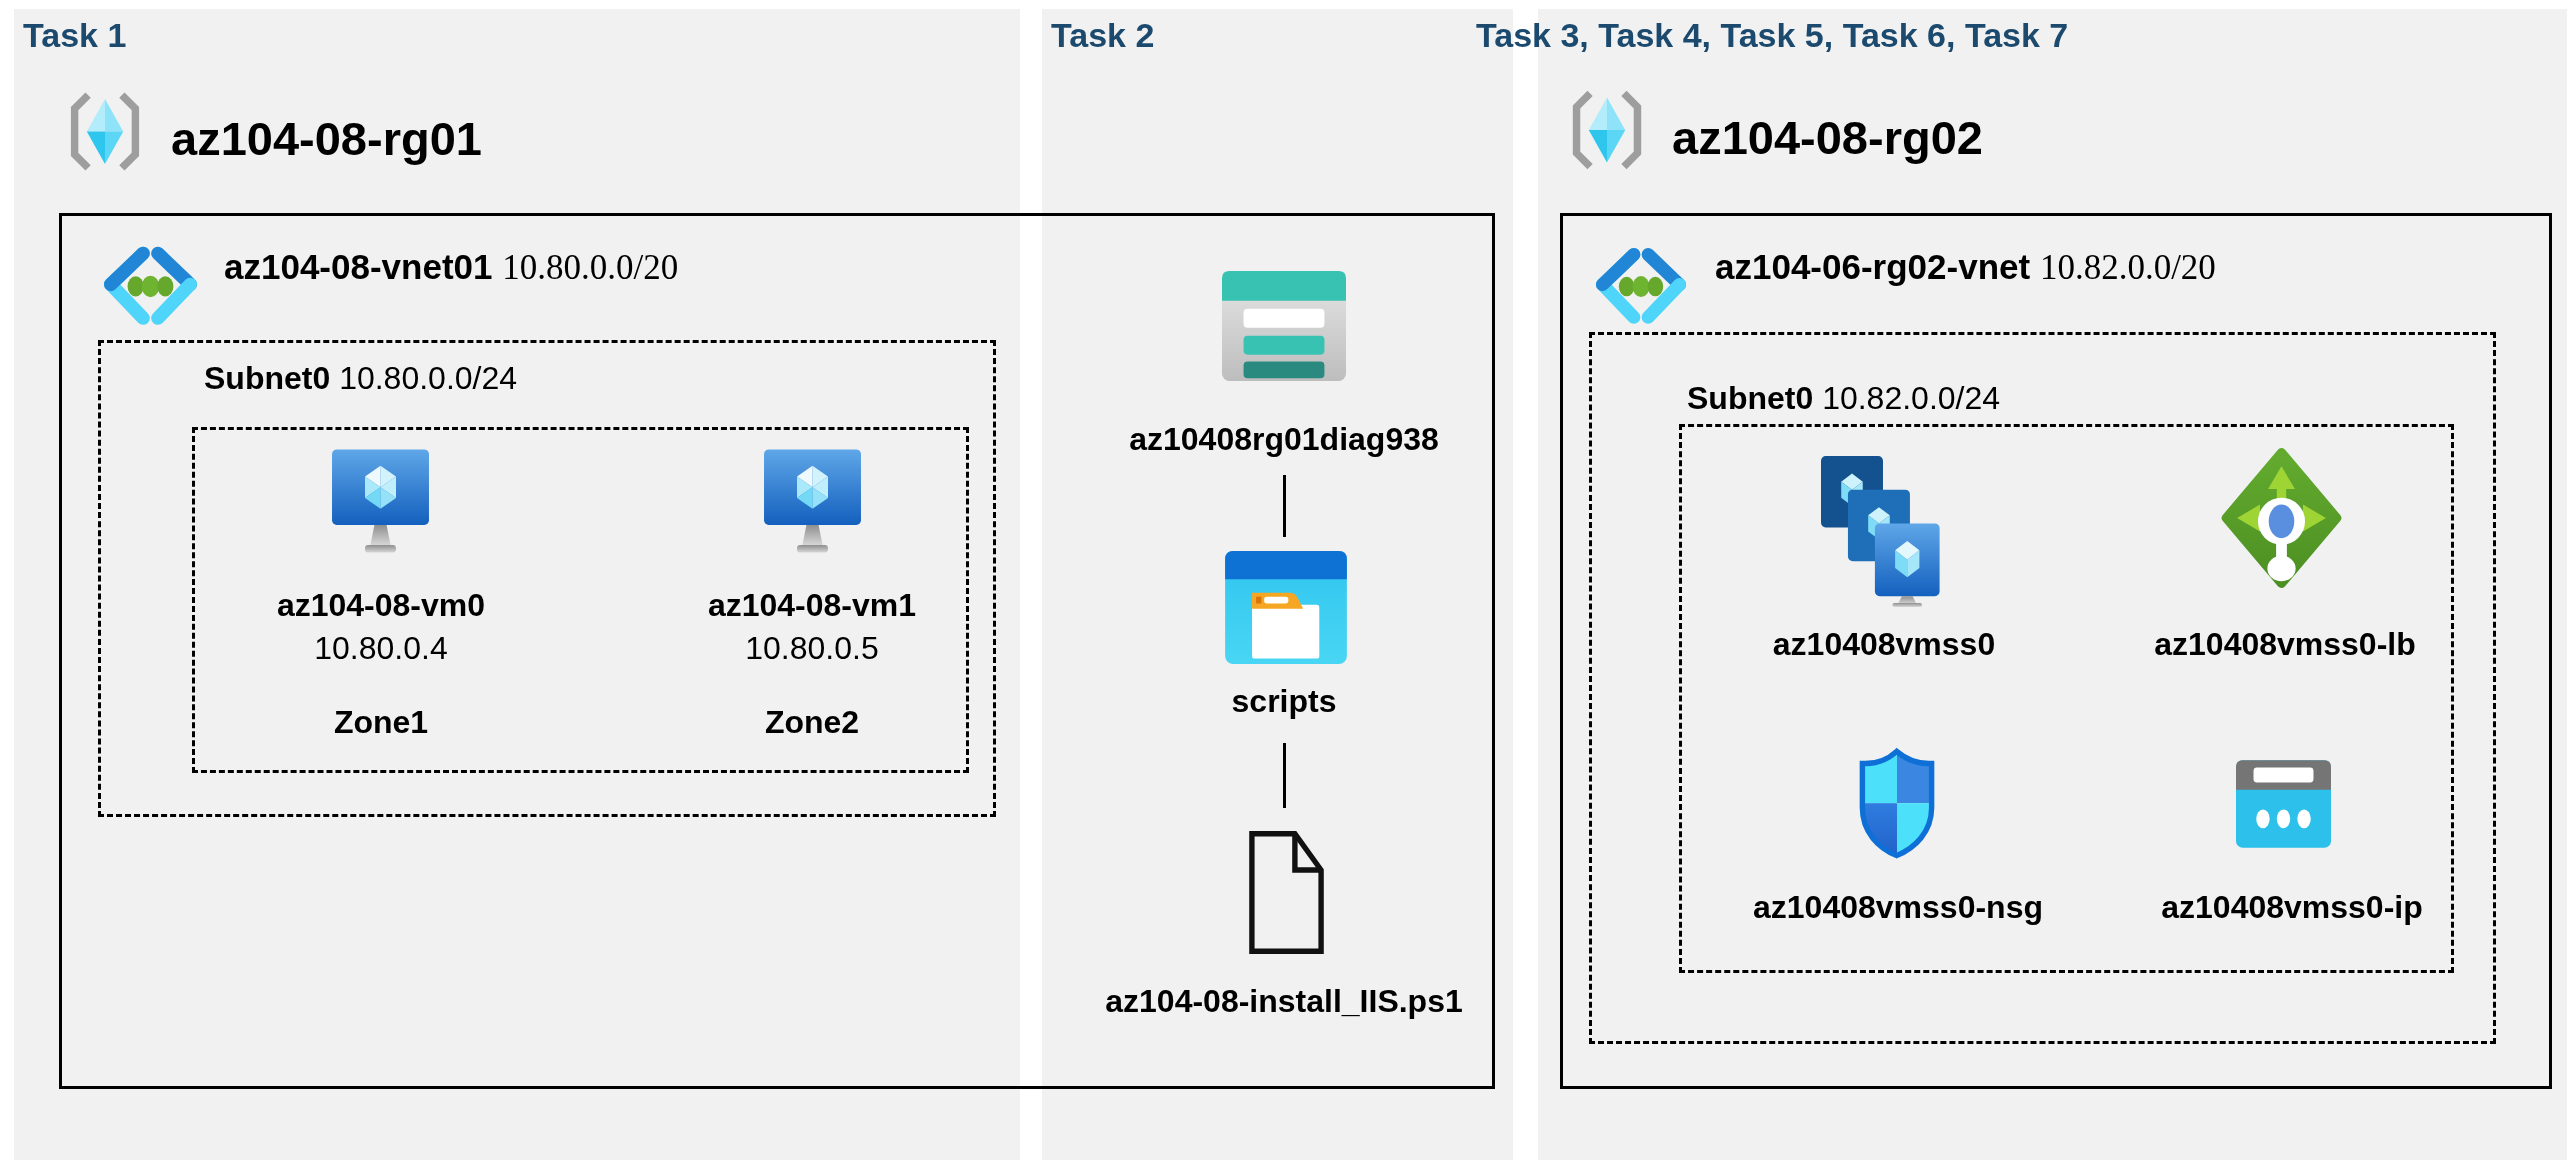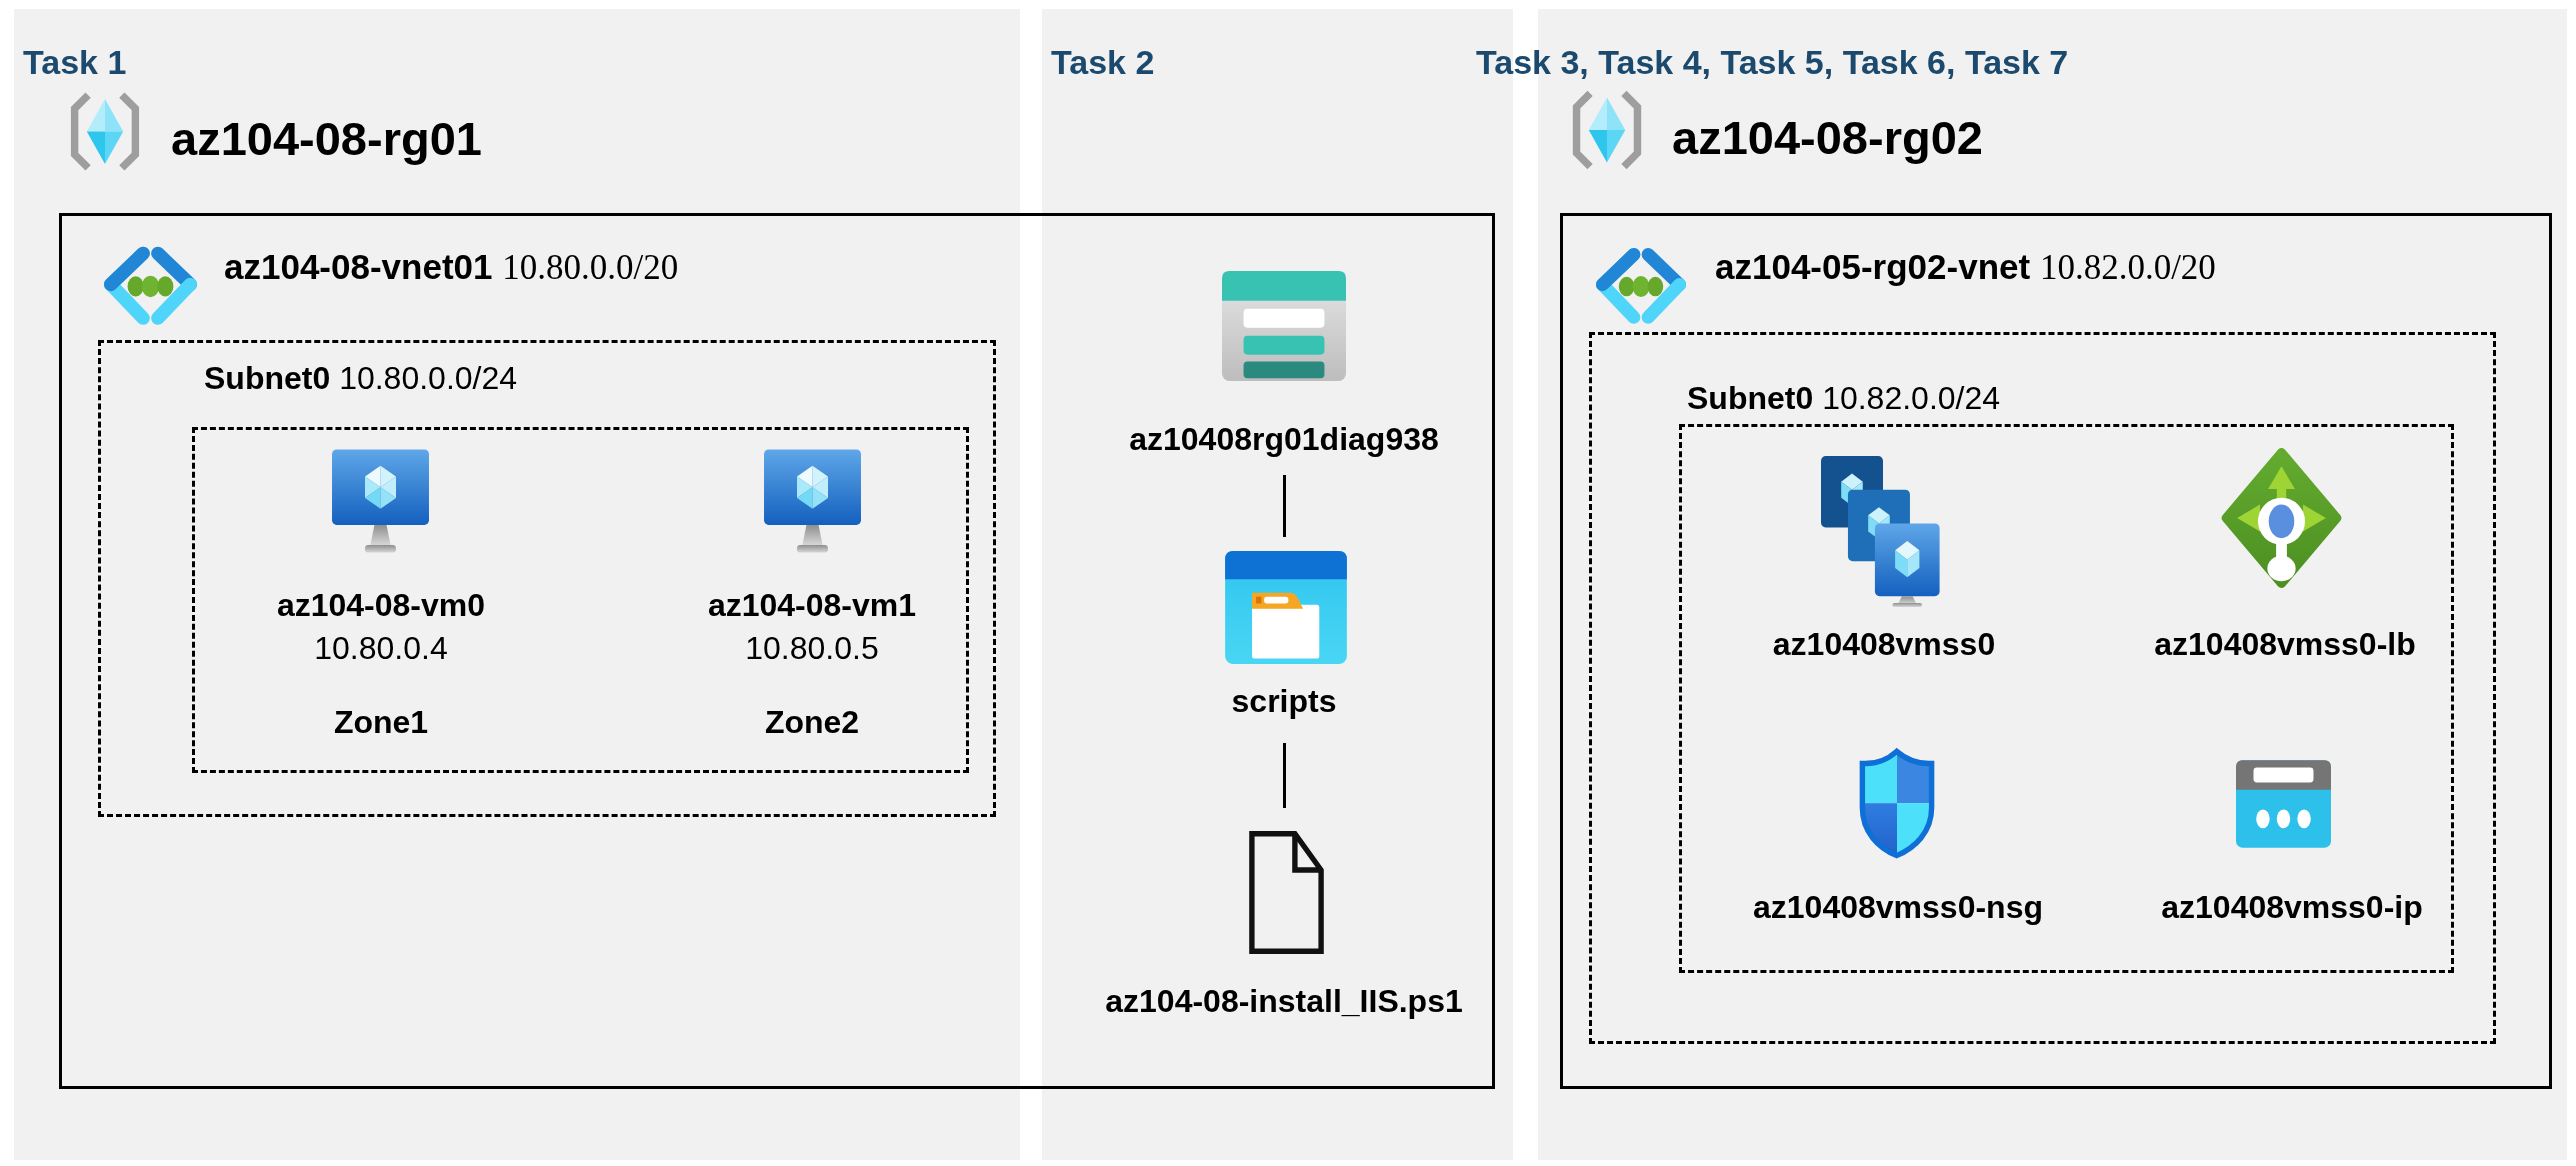--- a/index.html
+++ b/index.html
@@ -2,21 +2,21 @@
 <html style="font-size:10.8px"><head>
 <meta charset="utf-8">
 <style>
   html,body{margin:0;padding:0;background:#fff;}
   body{width:2576px;height:1166px;position:relative;overflow:hidden;
        font-family:"Liberation Sans",sans-serif;color:#000;}
   .panel{position:absolute;top:9.4px;height:1151px;background:#f1f1f1;}
   #panel-1{left:13.5px;width:1006px;}
   #panel-2{left:1042px;width:471px;}
   #panel-3{left:1538px;width:1029px;}
-  .task-header{position:absolute;top:16px;font-size:34px;font-weight:700;color:#1b4a6e;white-space:nowrap;z-index:5;margin-top:27px;}
+  .task-header{position:absolute;top:16px;font-size:34px;font-weight:700;color:#1b4a6e;white-space:nowrap;z-index:5;}
   .solid-box{position:absolute;border:3.4px solid #000;box-sizing:border-box;z-index:2;}
   #vnet-box-left{left:59px;top:213px;width:1436px;height:876px;}
   #vnet-box-right{left:1560px;top:213px;width:992px;height:876px;}
   .dashed-box{position:absolute;border:3.4px dashed #000;box-sizing:border-box;z-index:3;}
   #subnet-box-1{left:98px;top:340px;width:898px;height:477px;}
   #zone-box-1{left:192px;top:427px;width:777px;height:346px;}
   #subnet-box-2{left:1589px;top:332px;width:907px;height:712px;}
   #res-box-2{left:1679px;top:424px;width:775px;height:549px;}
   .icon{position:absolute;z-index:4;}
   .row-label{position:absolute;z-index:5;white-space:nowrap;}
@@ -174,21 +174,21 @@
   <line x1="64" y1="14" x2="16" y2="60" stroke="#4fd4fa" stroke-width="20" stroke-linecap="round"></line>
   <line x1="16" y1="60" x2="64" y2="110" stroke="#4fd4fa" stroke-width="20" stroke-linecap="round"></line>
   <line x1="64" y1="14" x2="16" y2="60" stroke="#2186d6" stroke-width="20" stroke-linecap="round"></line>
   <line x1="86" y1="14" x2="134" y2="60" stroke="#2186d6" stroke-width="20" stroke-linecap="round"></line>
   <line x1="134" y1="60" x2="86" y2="110" stroke="#4fd4fa" stroke-width="20" stroke-linecap="round"></line>
   <ellipse cx="53" cy="63" rx="12" ry="15" fill="#65a82c"></ellipse>
   <ellipse cx="75" cy="63" rx="13" ry="16" fill="#6fb431"></ellipse>
   <ellipse cx="97" cy="63" rx="12" ry="15" fill="#65a82c"></ellipse>
 </svg>
 <div class="row-label vnet-label" style="left:1715px;top:247px;">
-  <b>az104-05-rg02-vnet</b>
+  <b>az104-06-rg02-vnet</b>
   <span class="cidr">10.82.0.0/20</span>
 </div>
 
 <div class="row-label subnet-label" style="left:1687px;top:380px;">
   <b>Subnet0</b>
   <span>10.82.0.0/24</span>
 </div>
 
 <svg class="icon" style="left:1821px;top:456px;" width="126" height="151" viewBox="0 0 187 224">
   <g>

